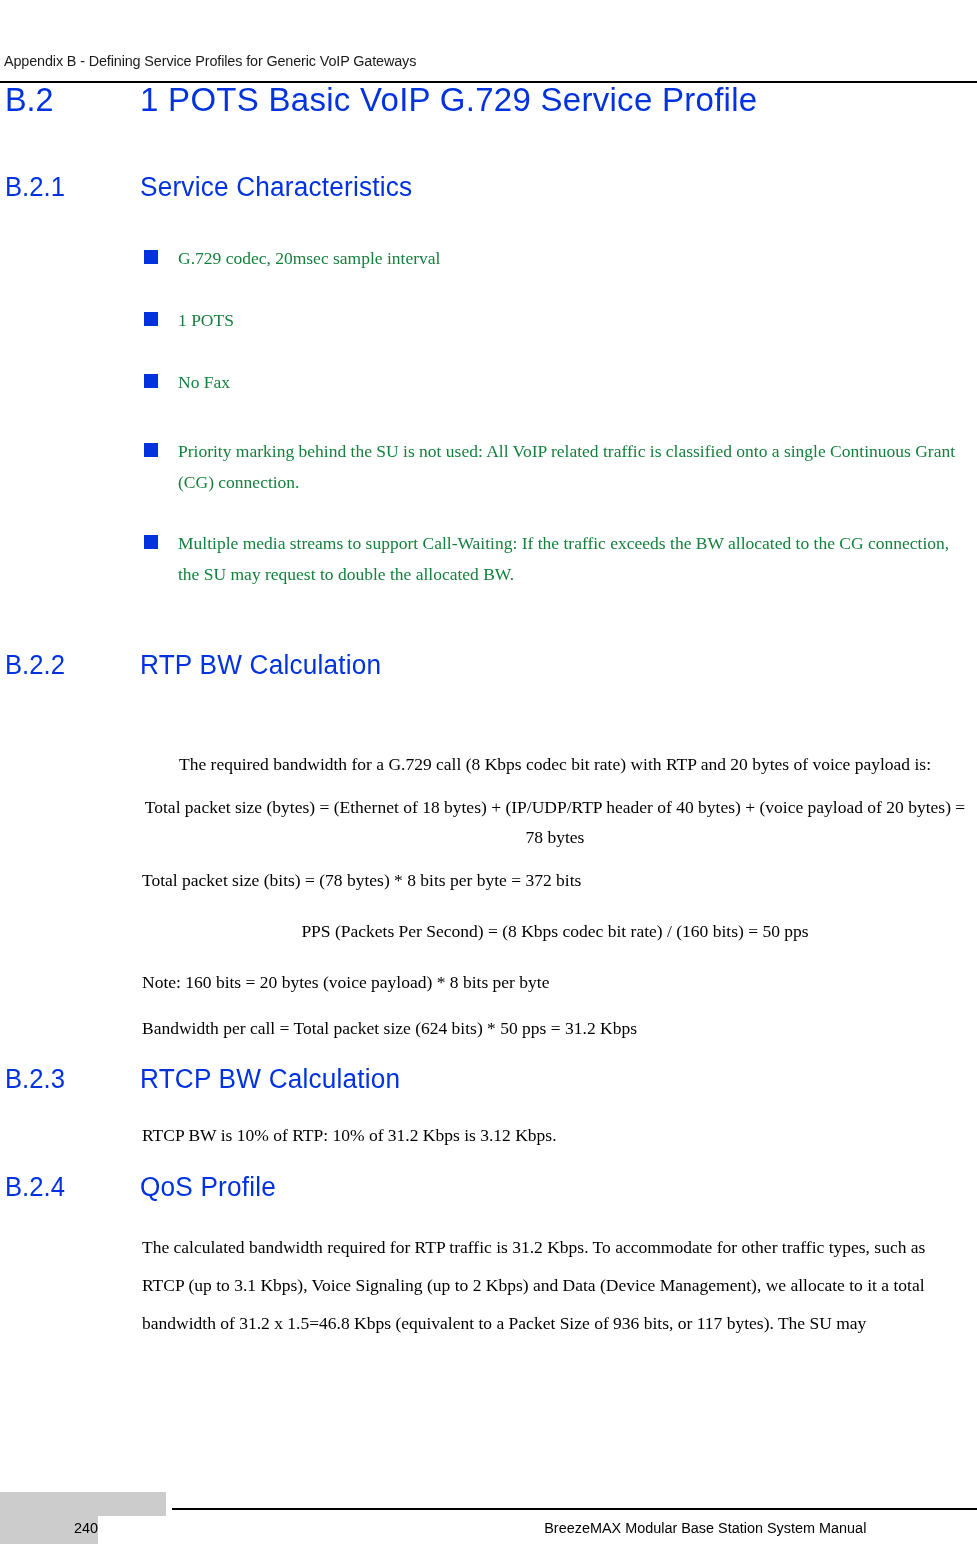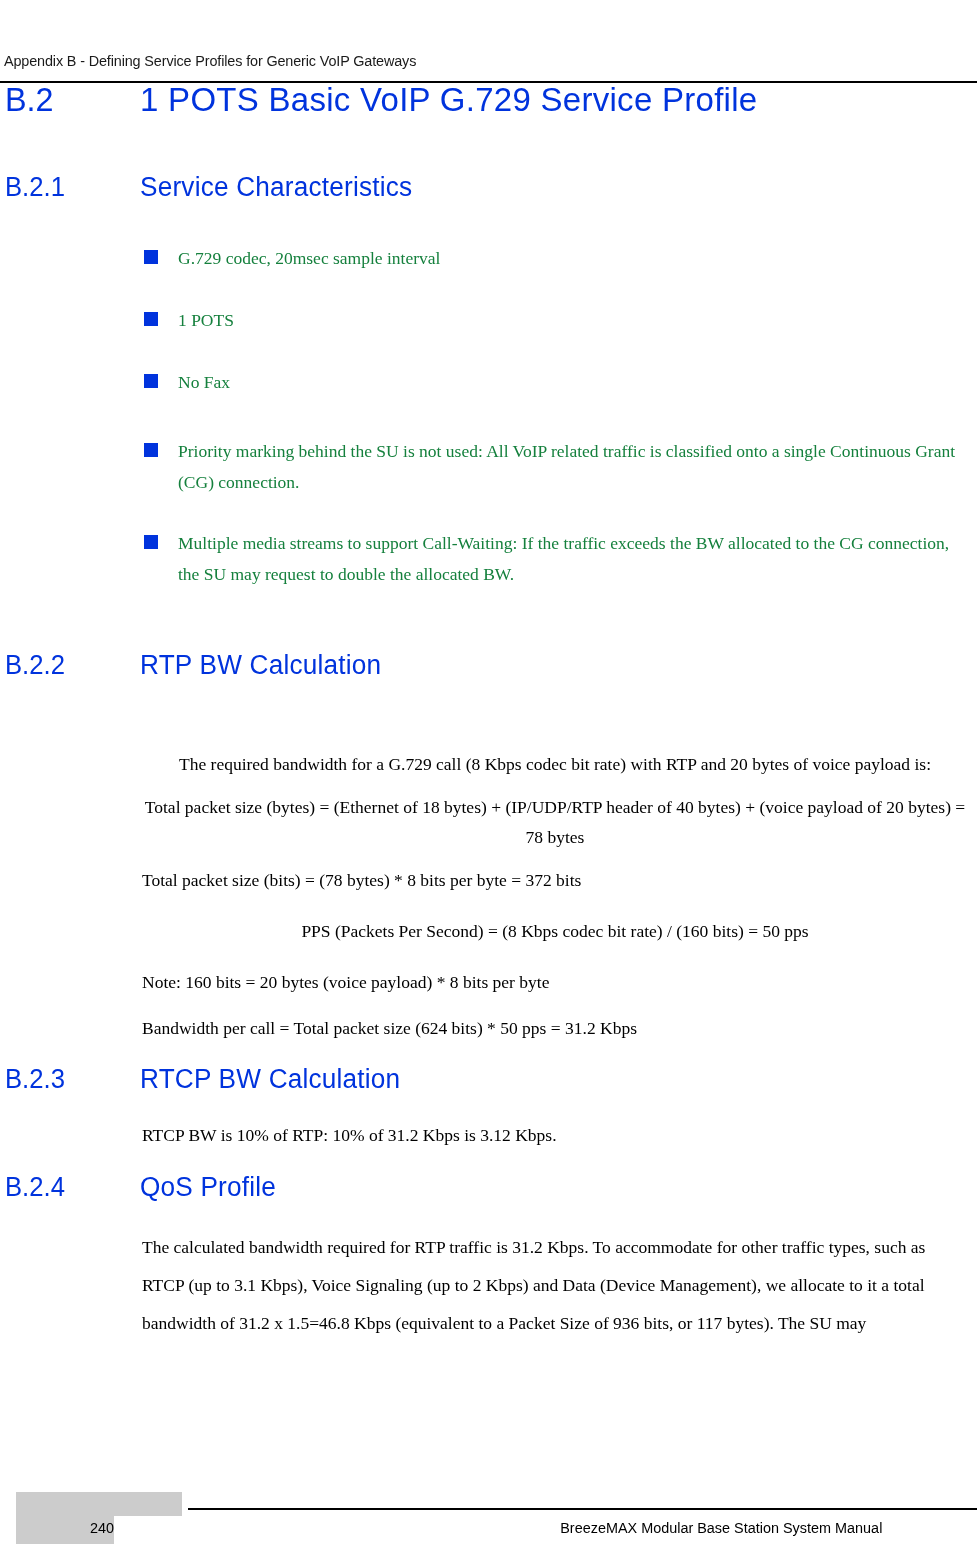--- a/index.html
+++ b/index.html
@@ -143,21 +143,21 @@
     line-height: 30px;
     color: #000000;
   }
   .para.tight {
     line-height: 38px;
   }
 
   
   .page-footer {
     position: absolute;
-    left: 16px;
+    left: 0;
     bottom: 0;
     width: 872px;
     height: 75px;
   }
   .footer-corner {
     position: absolute;
     left: 0;
     top: 12px;
     width: 98px;
     height: 52px;

